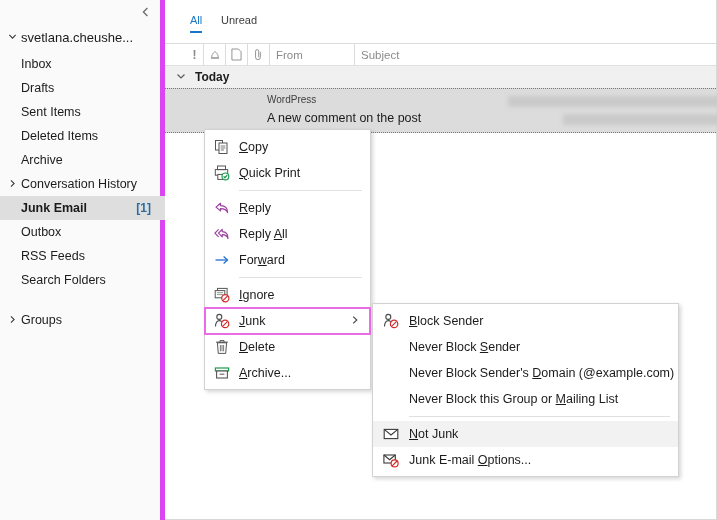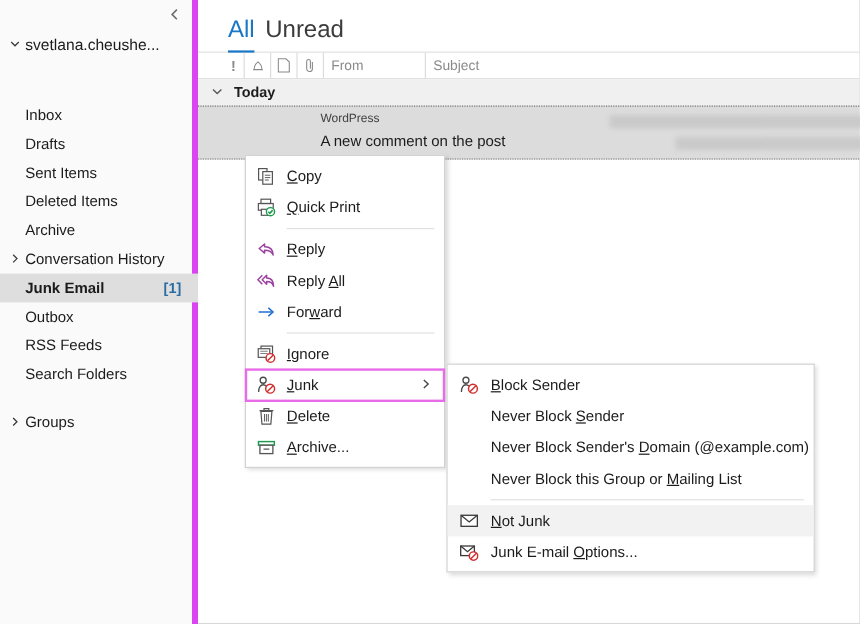--- a/index.html
+++ b/index.html
@@ -66,21 +66,20 @@
   }
   .folder {
     position: absolute;
     left: 0;
     width: 165px; height: 24px;
     display: flex; align-items: center;
     box-sizing: border-box;
     font-size: 12.5px;
     color: #1b1b1b;
     cursor: pointer;
-    margin-top: 32px;
   }
   .folder .fname { padding-left: 0; }
   .folder.indent .fname { margin-left: 21px; }
   .folder.chev { padding-left: 8px; }
   .folder.selected {
     background: #dedede;
     font-weight: bold;
   }
   .folder .count {
     margin-left: auto;
@@ -100,21 +99,21 @@
   #tabs {
     position: absolute;
     left: 0; top: 0;
     height: 44px; width: 100%;
     border-bottom: 1px solid #dcdcdc;
     box-sizing: border-box;
   }
   .tab {
     position: absolute;
     top: 14px;
-    font-size: 20px;
+    font-size: 11px;
     color: #3c3c3c;
     cursor: pointer;
     padding-bottom: 5px;
   }
   .tab.active {
     color: #1977c6;
     border-bottom: 2px solid #1977c6;
   }
   #tab-all { left: 25px; }
   #tab-unread { left: 56px; }

